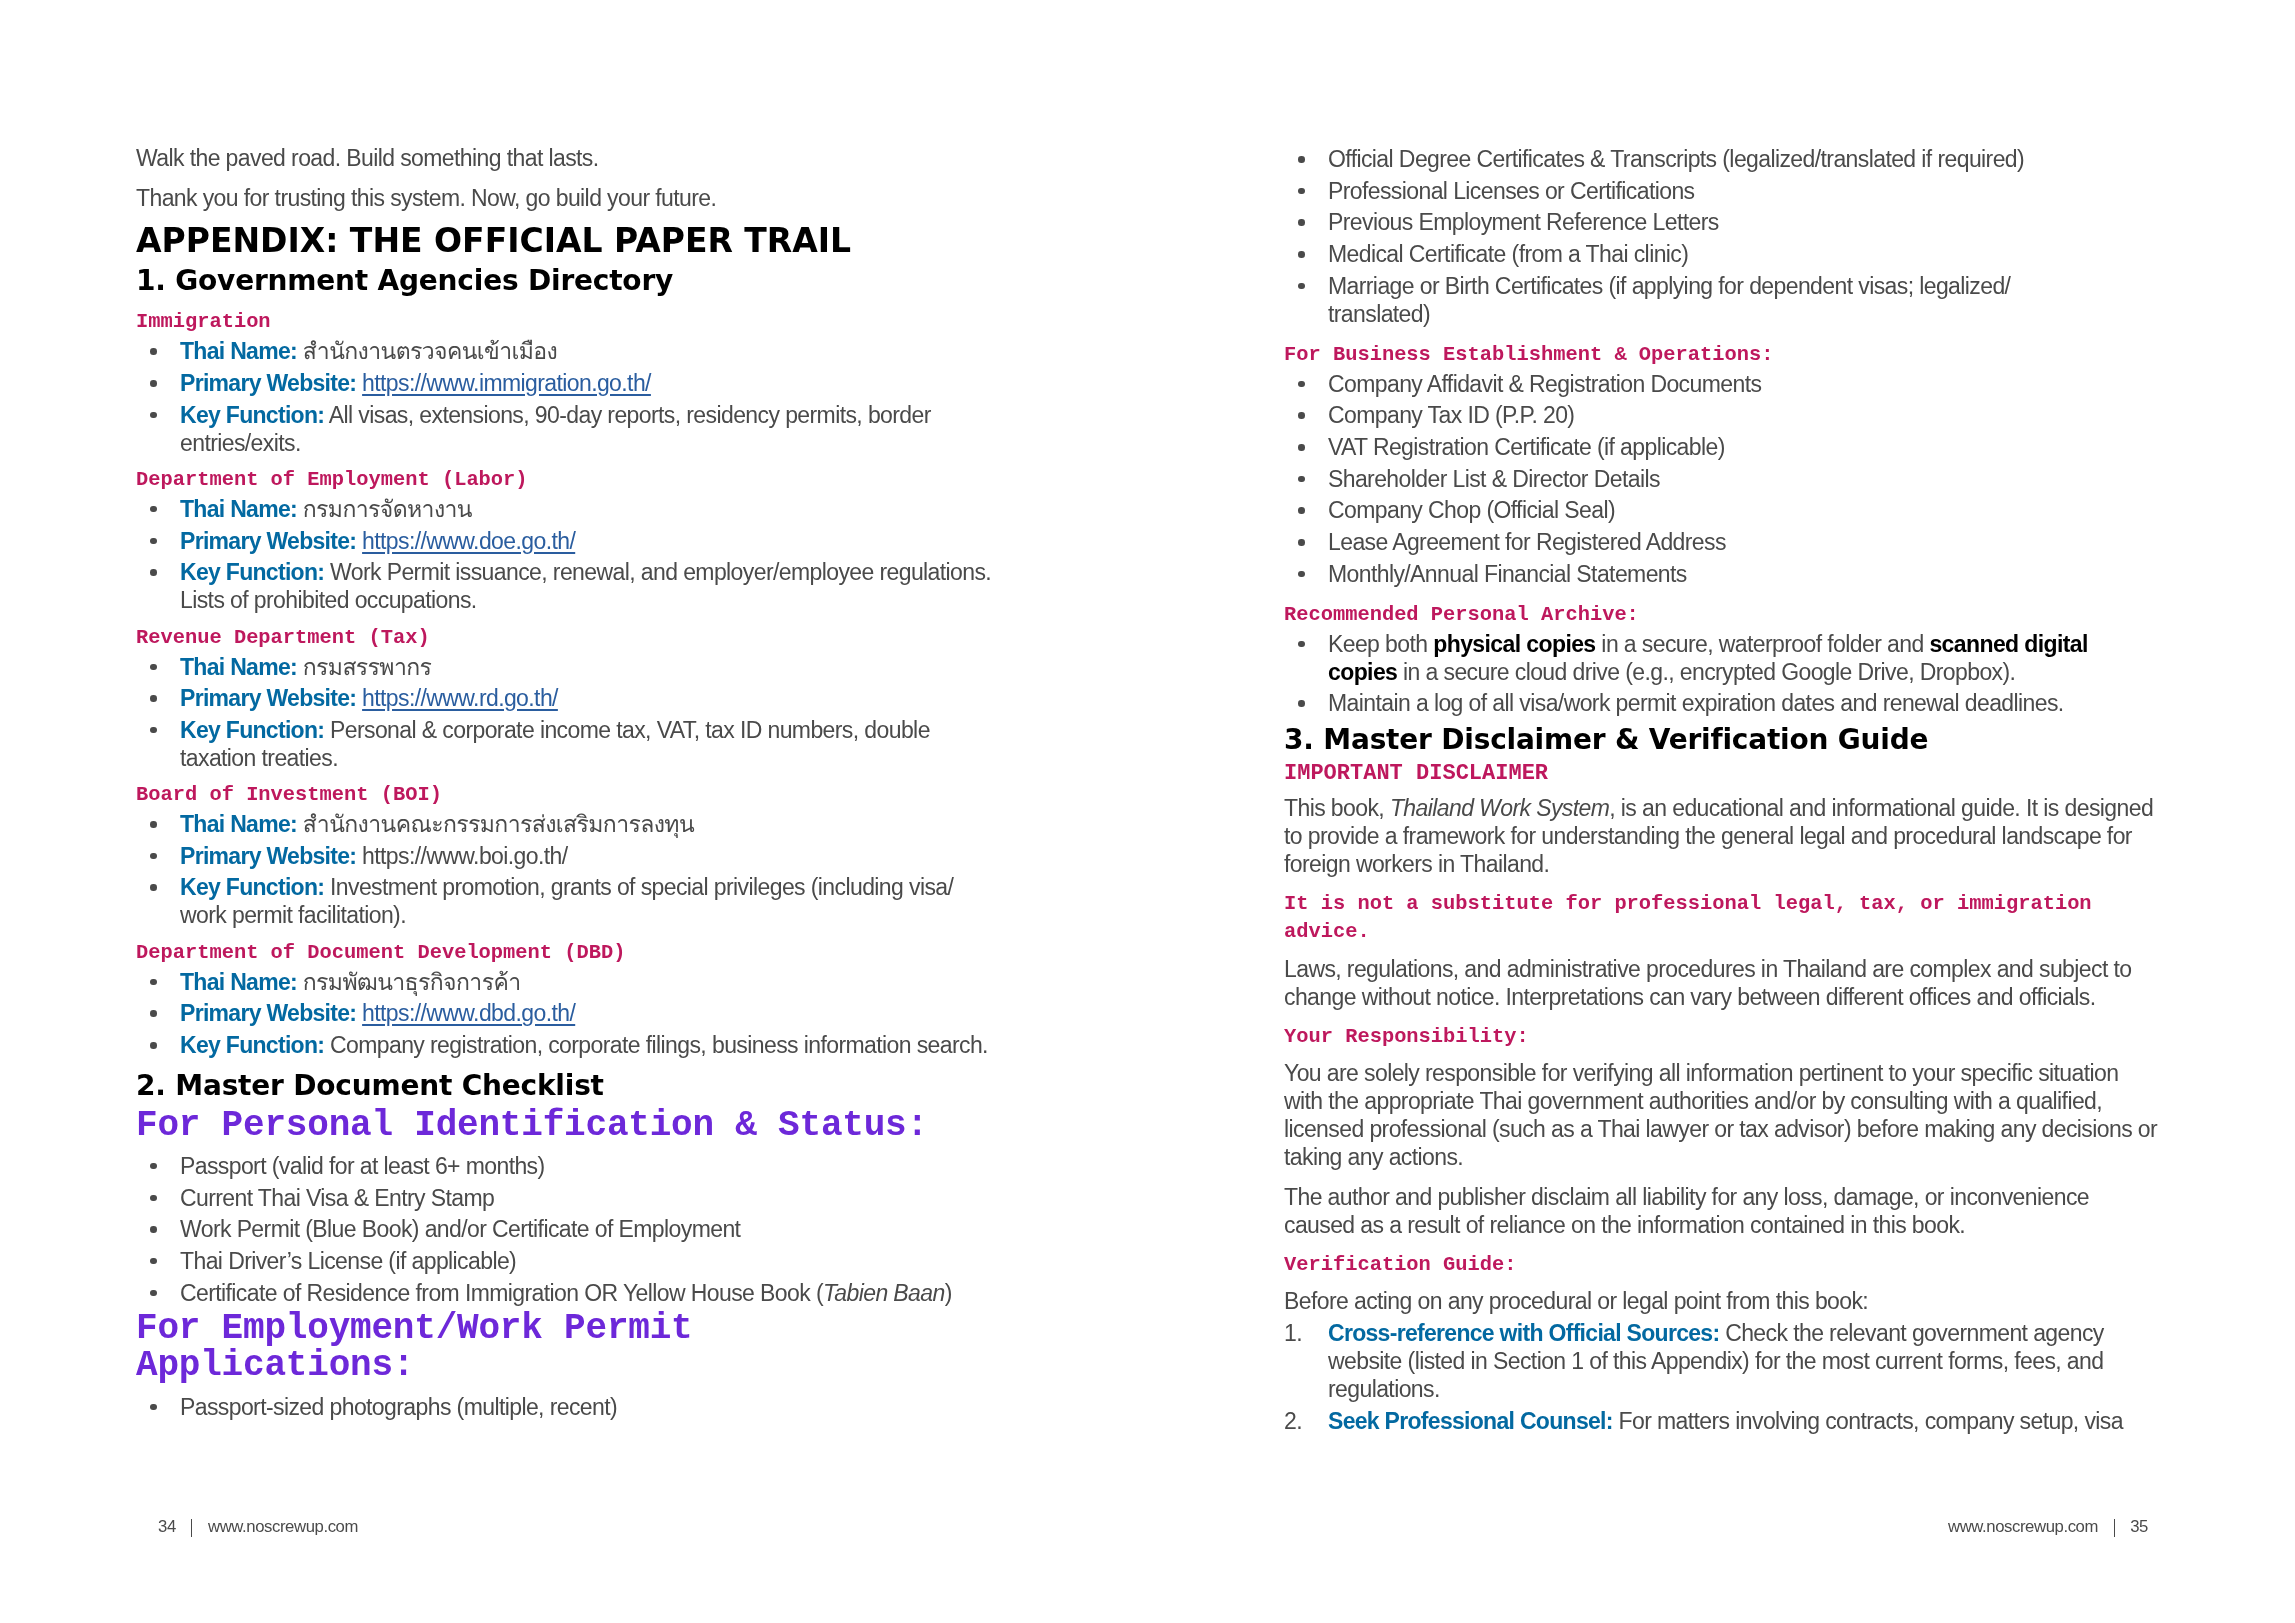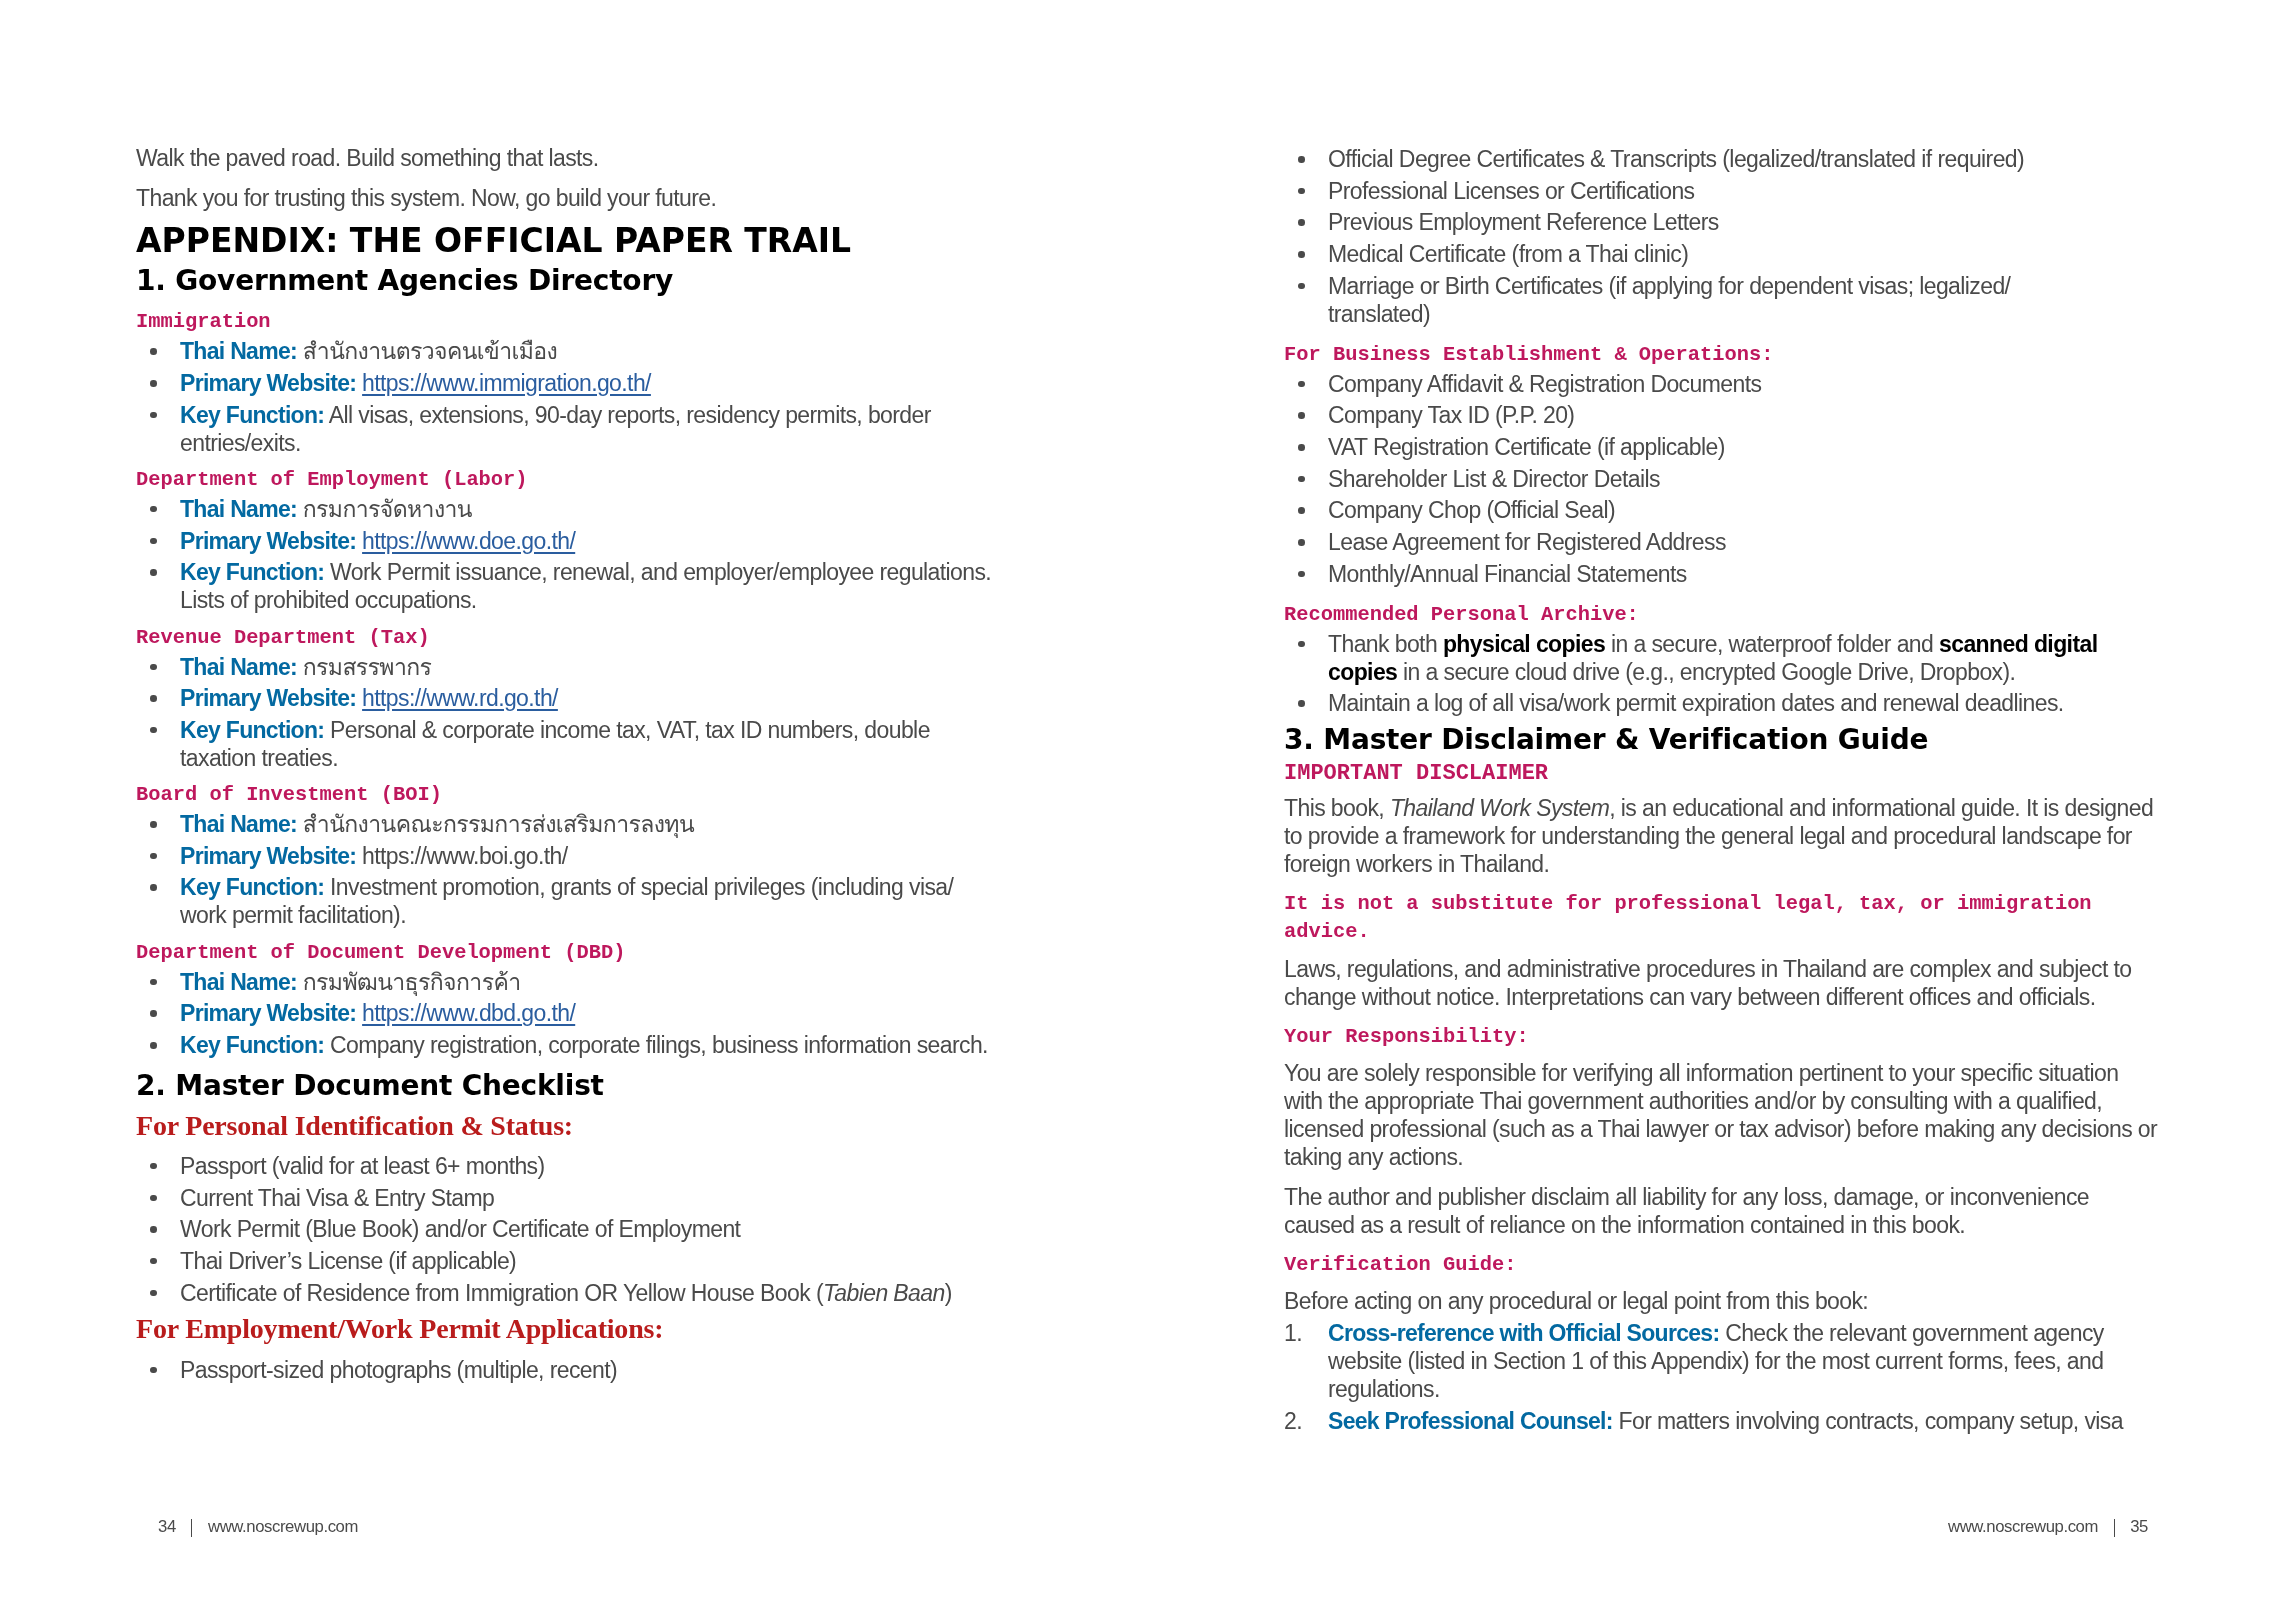--- a/index.html
+++ b/index.html
@@ -14,21 +14,21 @@
 
   p { margin: 0; }
   .body-text { font-size: 23px; line-height: 28px; letter-spacing: -0.6px; color: #4a4a4a; }
   .para { margin-bottom: 12px; }
   .h1 { font-family: "DejaVu Sans", sans-serif; font-weight: bold; color: #000; font-size: 31px;
         line-height: 40px; letter-spacing: 0px; margin: 14px 0 5.6px 0; }
   .h2 { font-family: "DejaVu Sans", sans-serif; font-weight: bold; color: #000; font-size: 28px;
         line-height: 37px; margin: 0 0 6.5px 0; letter-spacing: -0.2px; }
   .h3 { font-family: Liberation Mono, monospace; font-weight: bold; color: #be185d; font-size: 20.4px;
         line-height: 28px; margin: 9.3px 0 0.9px 0; letter-spacing: 0px; }
-  .h2-sub { font-family: Liberation Serif, serif; font-weight: bold; color: #b91c1c; font-size: 28px;
+  .h2-sub { font-family: Liberation Mono, monospace; font-weight: bold; color: #6d28d9; font-size: 36px;
         line-height: 37px; margin: 0 0 9.3px 0; letter-spacing: -0.2px; }
 
   ul.bullets, ol.numbers { list-style: none; margin: 0; padding: 0; }
   ul.bullets li, ol.numbers li { position: relative; padding-left: 44px; font-size: 23px; line-height: 28px;
         letter-spacing: -0.6px; color: #4a4a4a; margin-bottom: 3.7px; }
   ul.bullets li .dot { position: absolute; left: 14px; top: 11px; width: 6.5px; height: 6.5px;
         border-radius: 50%; background: #4a4a4a; }
   ol.numbers li .num { position: absolute; left: 0; top: 0; }
   .label { color: #0369a1; font-weight: bold; letter-spacing: -0.7px; }
   .strong { color: #000; font-weight: bold; }
@@ -136,21 +136,21 @@
       <li><span class="dot"></span><span>Company Tax ID (P.P. 20)</span></li>
       <li><span class="dot"></span><span>VAT Registration Certificate (if applicable)</span></li>
       <li><span class="dot"></span><span>Shareholder List &amp; Director Details</span></li>
       <li><span class="dot"></span><span>Company Chop (Official Seal)</span></li>
       <li><span class="dot"></span><span>Lease Agreement for Registered Address</span></li>
       <li><span class="dot"></span><span>Monthly/Annual Financial Statements</span></li>
     </ul>
 
     <div class="h3" style="margin-top:13px;">Recommended Personal Archive:</div>
     <ul class="bullets">
-      <li><span class="dot"></span><span>Thank both </span><span class="strong">physical copies</span><span> in a secure, waterproof folder and </span><span class="strong">scanned digital copies</span><span> in a secure cloud drive (e.g., encrypted Google Drive, Dropbox).</span></li>
+      <li><span class="dot"></span><span>Keep both </span><span class="strong">physical copies</span><span> in a secure, waterproof folder and </span><span class="strong">scanned digital copies</span><span> in a secure cloud drive (e.g., encrypted Google Drive, Dropbox).</span></li>
       <li><span class="dot"></span><span>Maintain a log of all visa/work permit expiration dates and renewal deadlines.</span></li>
     </ul>
 
     <div class="h2" style="margin-top:1.9px;margin-bottom:1.9px;">3. Master Disclaimer &amp; Verification Guide</div>
     <div class="h3" style="margin-top:0;margin-bottom:6.5px;font-size:22px;">IMPORTANT DISCLAIMER</div>
     <p class="body-text para"><span>This book, </span><span class="ital">Thailand Work System</span><span>, is an educational and informational guide. It is designed to provide a framework for understanding the general legal and procedural landscape for foreign workers in Thailand.</span></p>
 
     <div class="h3" style="margin-top:0;margin-bottom:8.3px;">It is not a substitute for professional legal, tax, or immigration advice.</div>
     <p class="body-text para">Laws, regulations, and administrative procedures in Thailand are complex and subject to change without notice. Interpretations can vary between different offices and officials.</p>
 

